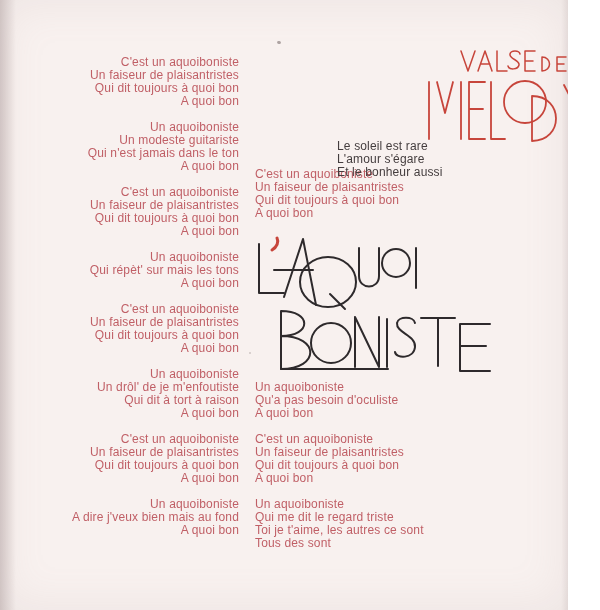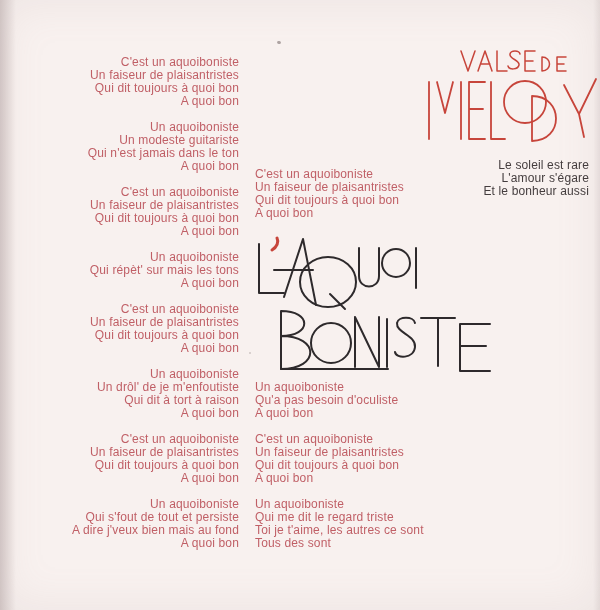--- a/index.html
+++ b/index.html
@@ -1,38 +1,39 @@
 <!DOCTYPE html>
 <html><head>
 <meta charset="utf-8">
 <style>
   html,body{margin:0;padding:0;background:#ffffff;}
   .page{
-    position:relative;width:600px;height:610px;overflow:hidden;
+    position:relative;width:532px;height:610px;overflow:hidden;
     background:var(--paper,#f8f1ef);
     font-family:"Liberation Sans","DejaVu Sans",sans-serif;
     box-shadow:inset 0 0 46px rgba(168,148,148,.14);
+    padding-left:36px;
   }
   .scan-shadow-left{position:absolute;left:0;top:0;bottom:0;width:16px;
     background:linear-gradient(90deg,rgba(158,140,140,.40),rgba(158,140,140,0));}
   .scan-shadow-right{position:absolute;right:0;top:0;bottom:0;width:7px;
     background:linear-gradient(270deg,rgba(158,140,140,.16),rgba(158,140,140,0));}
   .speck{position:absolute;background:#6f6263;border-radius:50%;}
   .speck1{left:277px;top:41px;width:4px;height:3px;opacity:.55;transform:rotate(18deg);}
   .speck2{left:249px;top:352px;width:2px;height:2px;opacity:.3;}
 
   .col{position:absolute;font-size:12px;line-height:13px;letter-spacing:.15px;
        color:var(--lyric-red,#c05f66);}
   .verse{margin:0 0 13px 0;}
   .line{display:block;white-space:nowrap;}
 
   .left-col{top:56px;left:20px;width:219px;text-align:right;}
   .mid-top{top:168px;left:255px;width:215px;text-align:left;}
   .mid-bottom{top:381px;left:255px;width:220px;text-align:left;}
-  .right-col{top:159px;right:11px;width:220px;text-align:right;
+  .right-col{top:140px;right:11px;width:220px;
              color:var(--text-dark,#443d3e);}
 
   .logo-aquoi{position:absolute;left:246px;top:231px;color:var(--ink,#2e2a2c);}
   .logo-valse{position:absolute;left:425px;top:45px;color:var(--logo-red,#c7453b);}
   svg{display:block;}
 </style>
 </head>
 <body style="--paper: #f8f1ef; --lyric-red: #c05f66; --logo-red: #c7453b; --ink: #2e2a2c; --text-dark: #443d3e;">
 
 <div class="page">
@@ -79,21 +80,20 @@
       <span class="line">A quoi bon</span>
     </p>
     <p class="verse">
       <span class="line">C'est un aquoiboniste</span>
       <span class="line">Un faiseur de plaisantristes</span>
       <span class="line">Qui dit toujours à quoi bon</span>
       <span class="line">A quoi bon</span>
     </p>
     <p class="verse">
       <span class="line">Un aquoiboniste</span>
-      <span class="line">Qui s'fout de tout et persiste</span>
       <span class="line">A dire j'veux bien mais au fond</span>
       <span class="line">A quoi bon</span>
     </p>
   </div>
 
   <div class="col mid-top">
     <p class="verse">
       <span class="line">C'est un aquoiboniste</span>
       <span class="line">Un faiseur de plaisantristes</span>
       <span class="line">Qui dit toujours à quoi bon</span>

